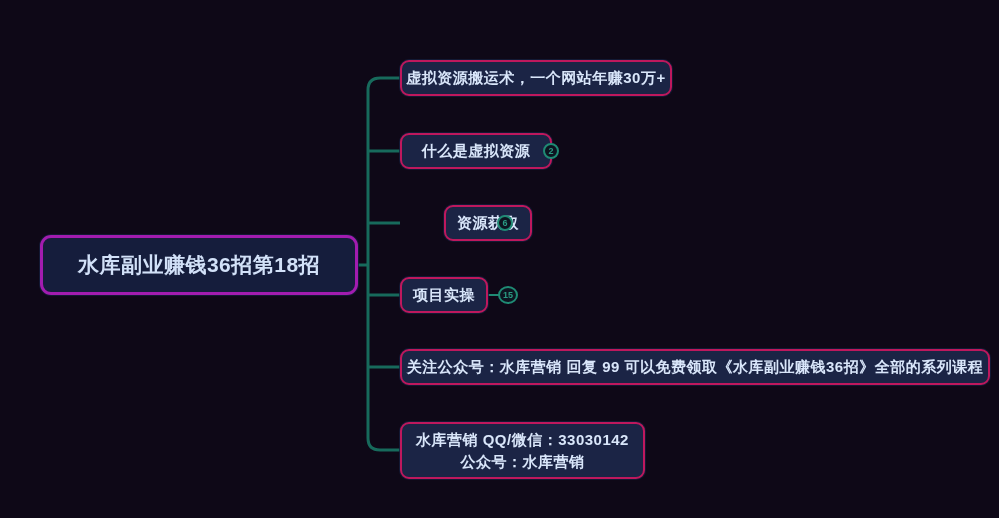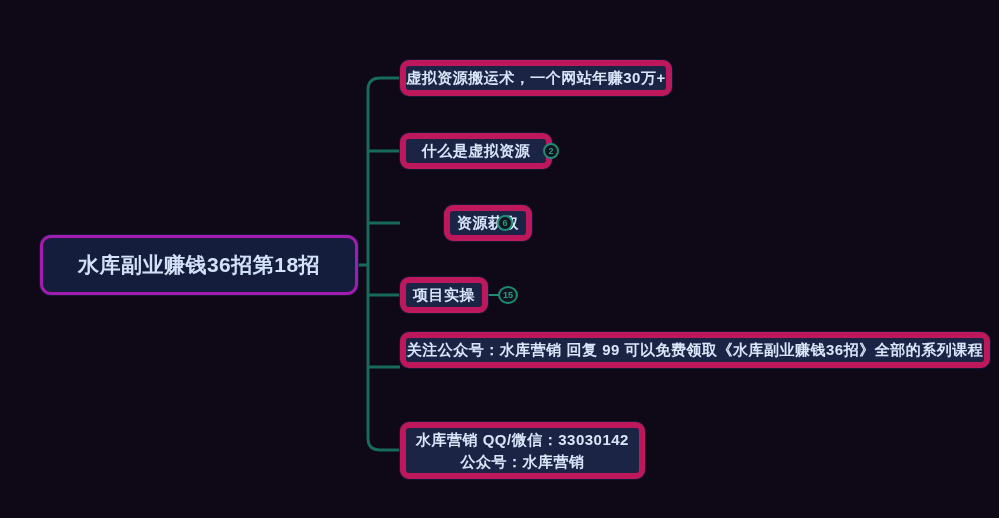--- a/index.html
+++ b/index.html
@@ -18,21 +18,21 @@
   .connectors {
     position: absolute;
     left: 0; top: 0;
     width: 999px; height: 518px;
     pointer-events: none;
   }
   .node {
     position: absolute;
     box-sizing: border-box;
     background: #1b2445;
-    border: 6px solid #be185d;
+    border: 2px solid #be185d;
     border-radius: 9px;
     color: #d9e6fa;
     font-weight: bold;
     font-size: 15px;
     display: flex;
     align-items: center;
     justify-content: center;
     white-space: nowrap;
     padding: 0 6px;
     letter-spacing: 0.5px;
@@ -44,21 +44,21 @@
     background: #151d3c;
     border: 3px solid #a21caf;
     border-radius: 11px;
     font-size: 21px;
     color: #d2e1f8;
   }
   .n1 { left: 400px; top: 60px;  width: 272px; height: 36px; }
   .n2 { left: 400px; top: 133px; width: 152px; height: 36px; text-align: right; }
   .n3 { left: 400px; top: 205px; width: 88px;  height: 36px; margin-left: 44px; }
   .n4 { left: 400px; top: 277px; width: 88px;  height: 36px; }
-  .n5 { left: 400px; top: 332px; width: 590px; height: 36px; padding: 0 0; }
+  .n5 { left: 400px; top: 349px; width: 590px; height: 36px; padding: 0 0; }
   .n6 { left: 400px; top: 422px; width: 245px; height: 57px; }
   .n6 .node-label {
     white-space: pre-line;
     text-align: center;
     line-height: 1.45;
   }
   .badge {
     position: absolute;
     box-sizing: border-box;
     border: 2px solid #1f8a74;

